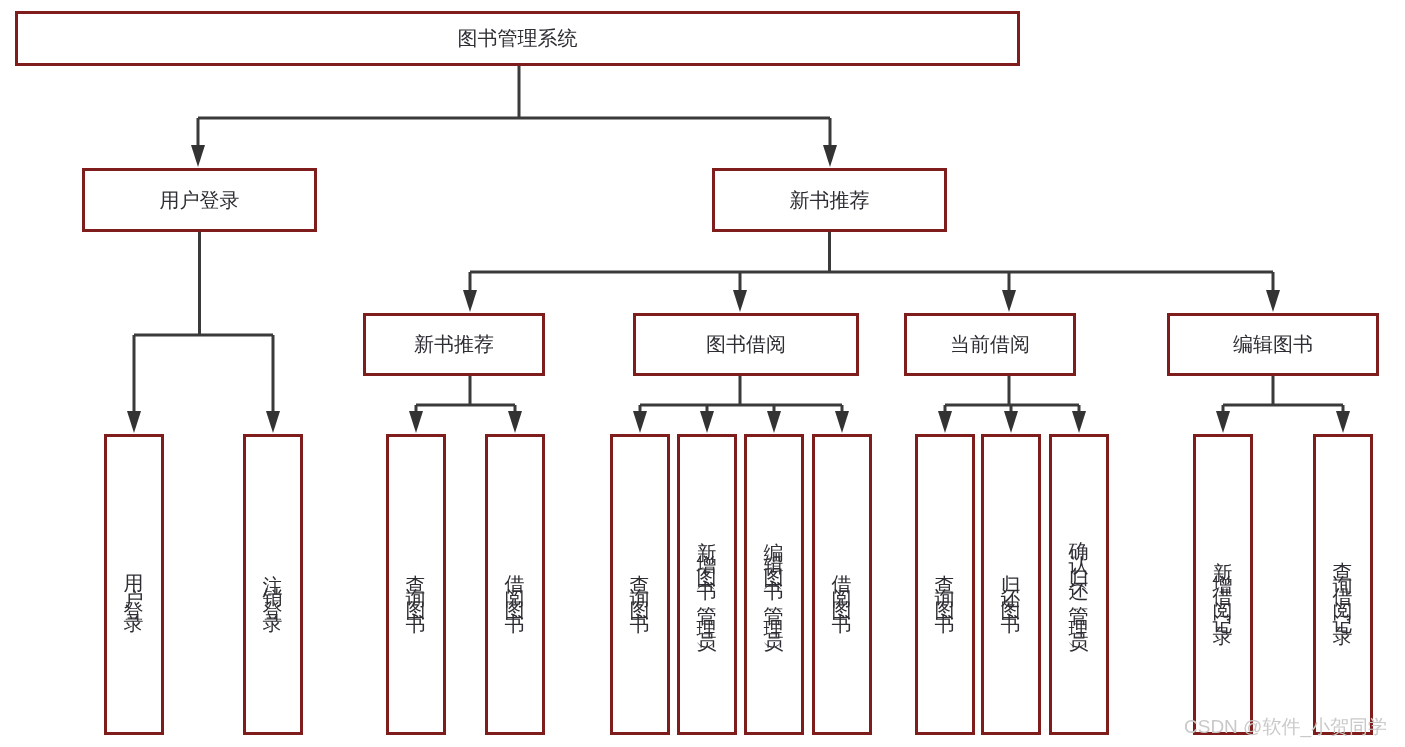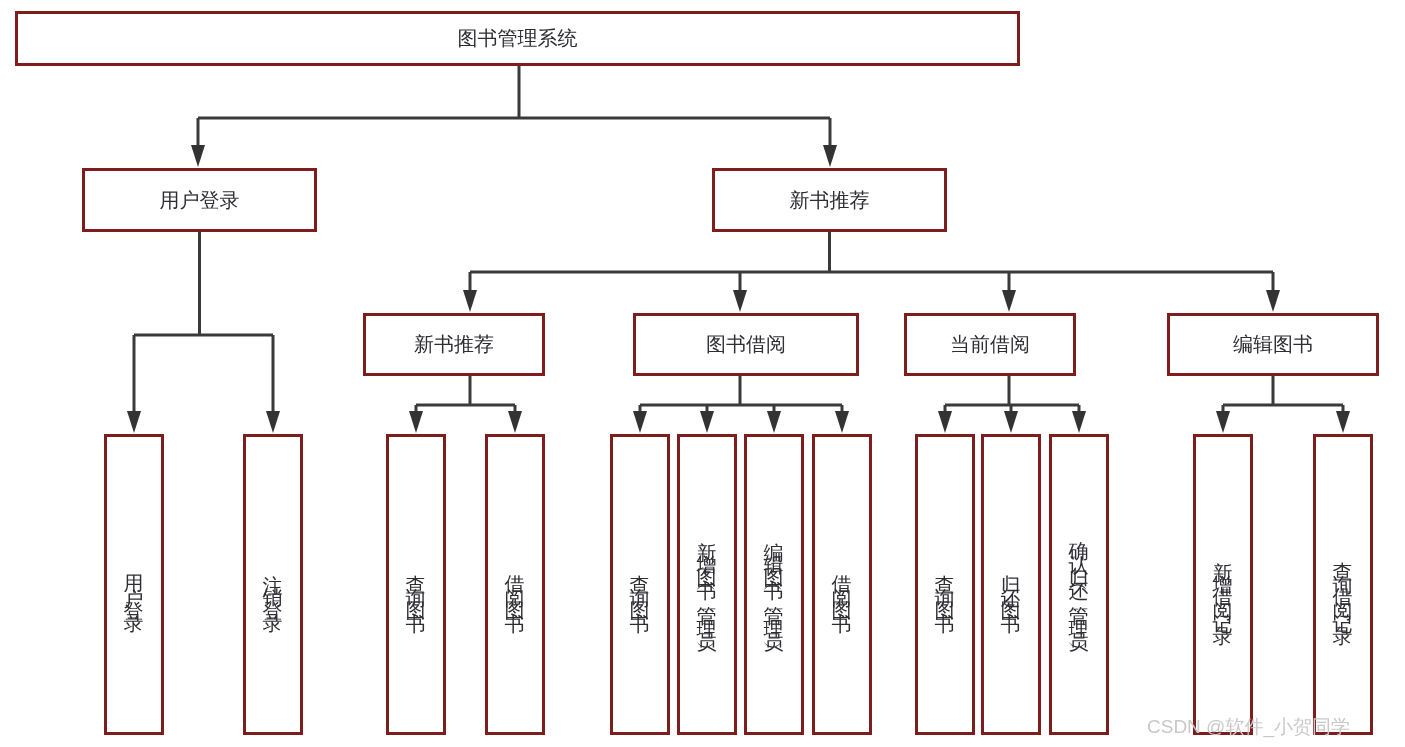--- a/index.html
+++ b/index.html
@@ -96,15 +96,15 @@
   <div class="node vnode" style="left:744px;top:434px;width:60px;height:301px">编辑图书（管理员）</div>
   <div class="node vnode" style="left:812px;top:434px;width:60px;height:301px">借阅图书</div>
 
   <div class="node vnode" style="left:915px;top:434px;width:60px;height:301px">查询图书</div>
   <div class="node vnode" style="left:981px;top:434px;width:60px;height:301px">归还图书</div>
   <div class="node vnode" style="left:1049px;top:434px;width:60px;height:301px">确认归还（管理员）</div>
 
   <div class="node vnode" style="left:1193px;top:434px;width:60px;height:301px">新增借阅记录</div>
   <div class="node vnode" style="left:1313px;top:434px;width:60px;height:301px">查询借阅记录</div>
 
-  <div class="watermark" style="left:1147px;top:714px">CSDN @软件_小贺同学</div>
+  <div class="watermark" style="left:1184px;top:714px">CSDN @软件_小贺同学</div>
 
 </div>
 
 </body></html>

